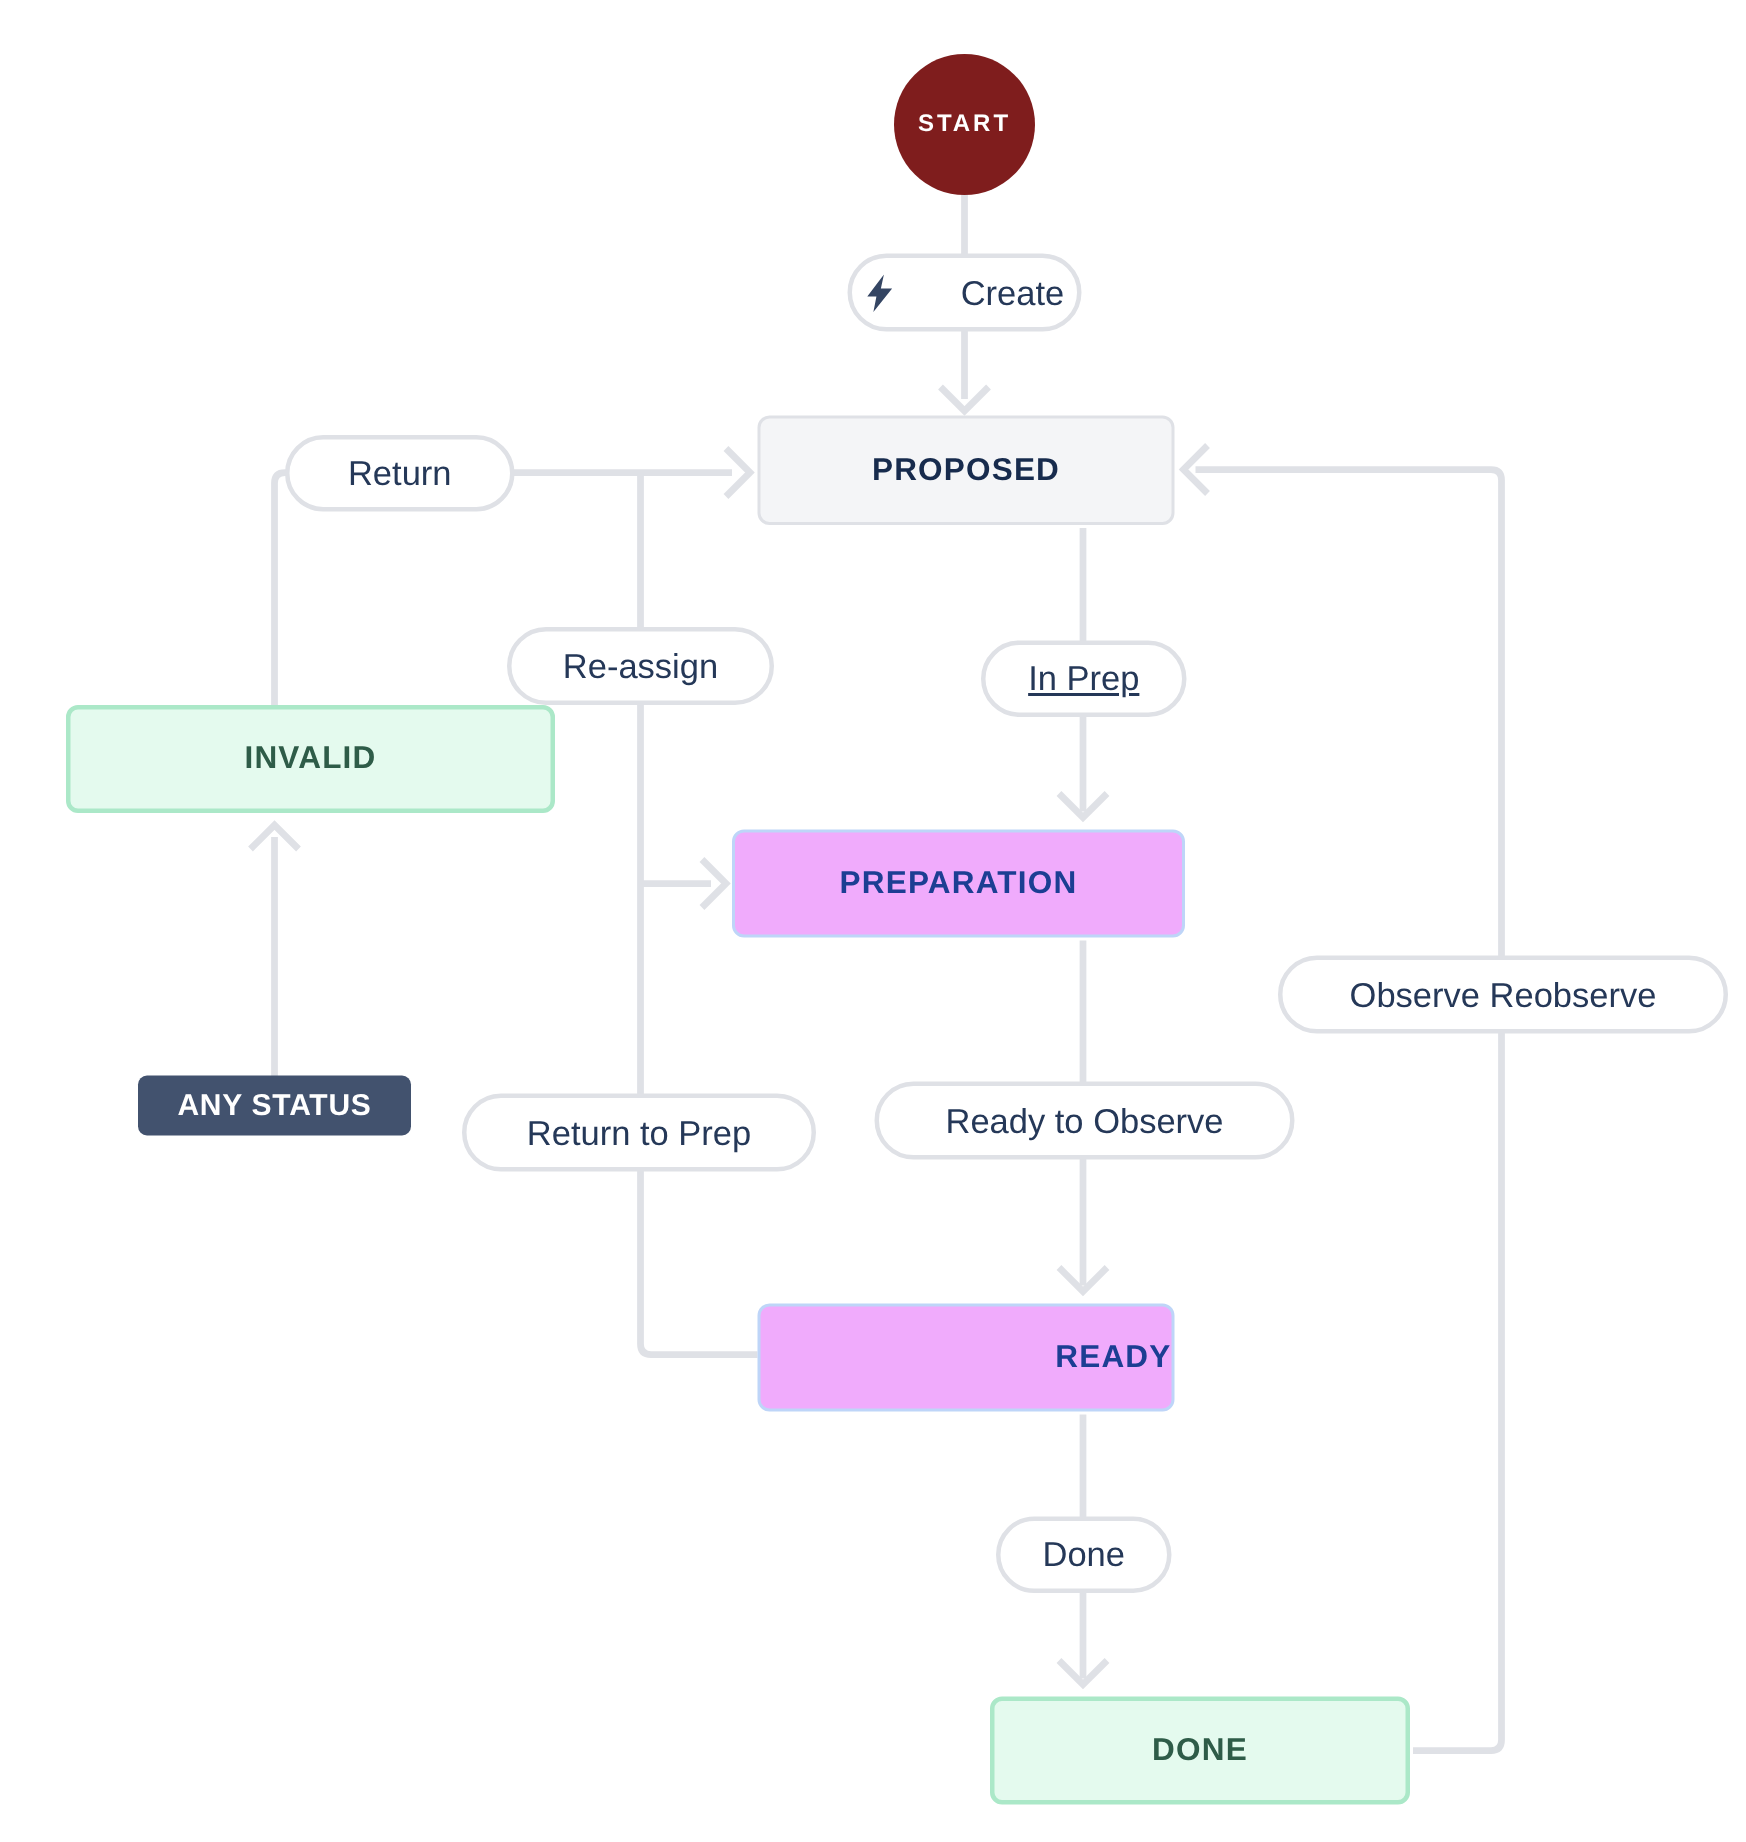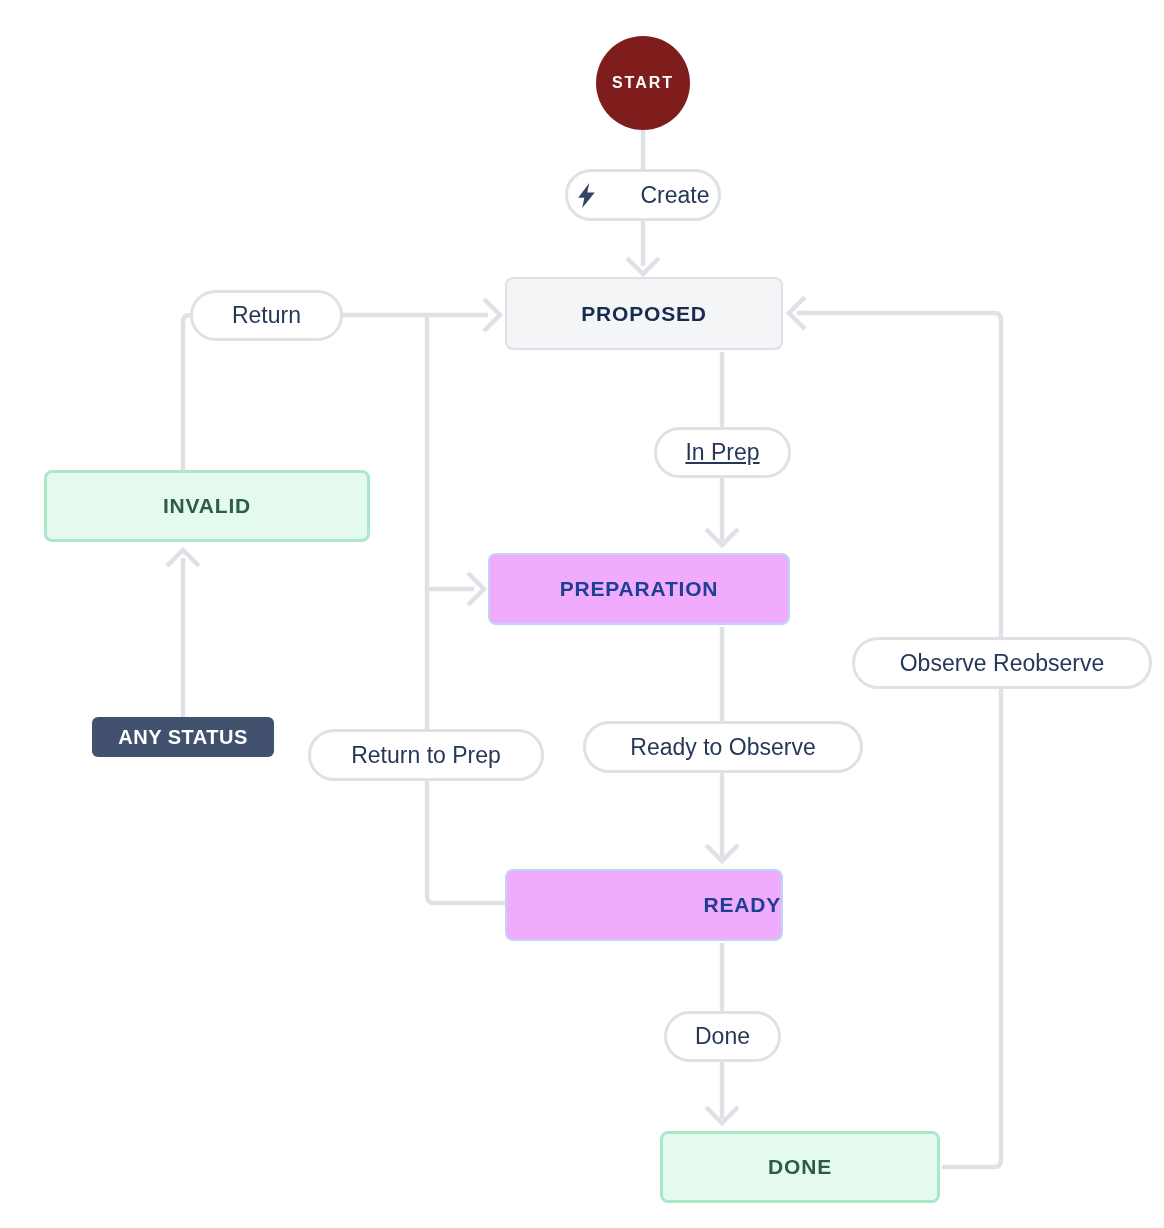--- a/index.html
+++ b/index.html
@@ -81,20 +81,23 @@
   </div>
 
   <div class="node status neutral" style="left:505px;top:277px;width:278px;height:73px;">
     <span>PROPOSED</span>
   </div>
 
   <div class="node pill" style="left:190px;top:290px;width:153px;height:51px;">
     <span>Return</span>
   </div>
 
+  <div class="node pill" style="left:338px;top:418px;width:178px;height:52px;">
+    <span>Re-assign</span>
+  </div>
 
   <div class="node pill" style="left:654px;top:427px;width:137px;height:51px;text-decoration:underline;">
     <span>In Prep</span>
   </div>
 
   <div class="node status success" style="left:44px;top:470px;width:326px;height:72px;">
     <span>INVALID</span>
   </div>
 
   <div class="node status info" style="left:488px;top:553px;width:302px;height:72px;">

